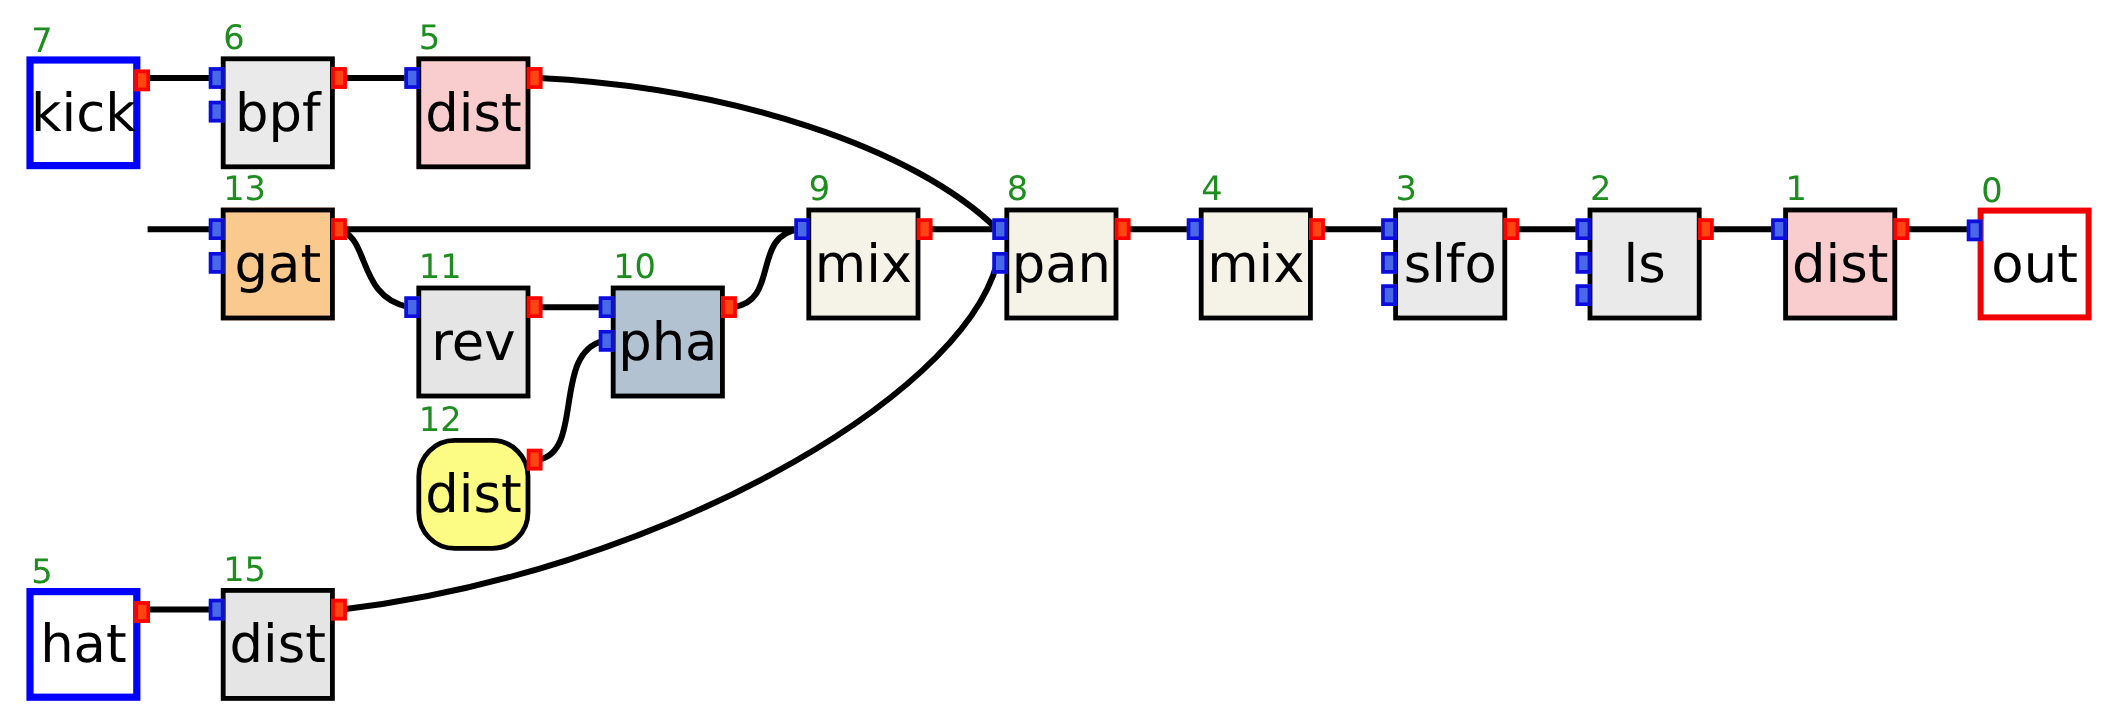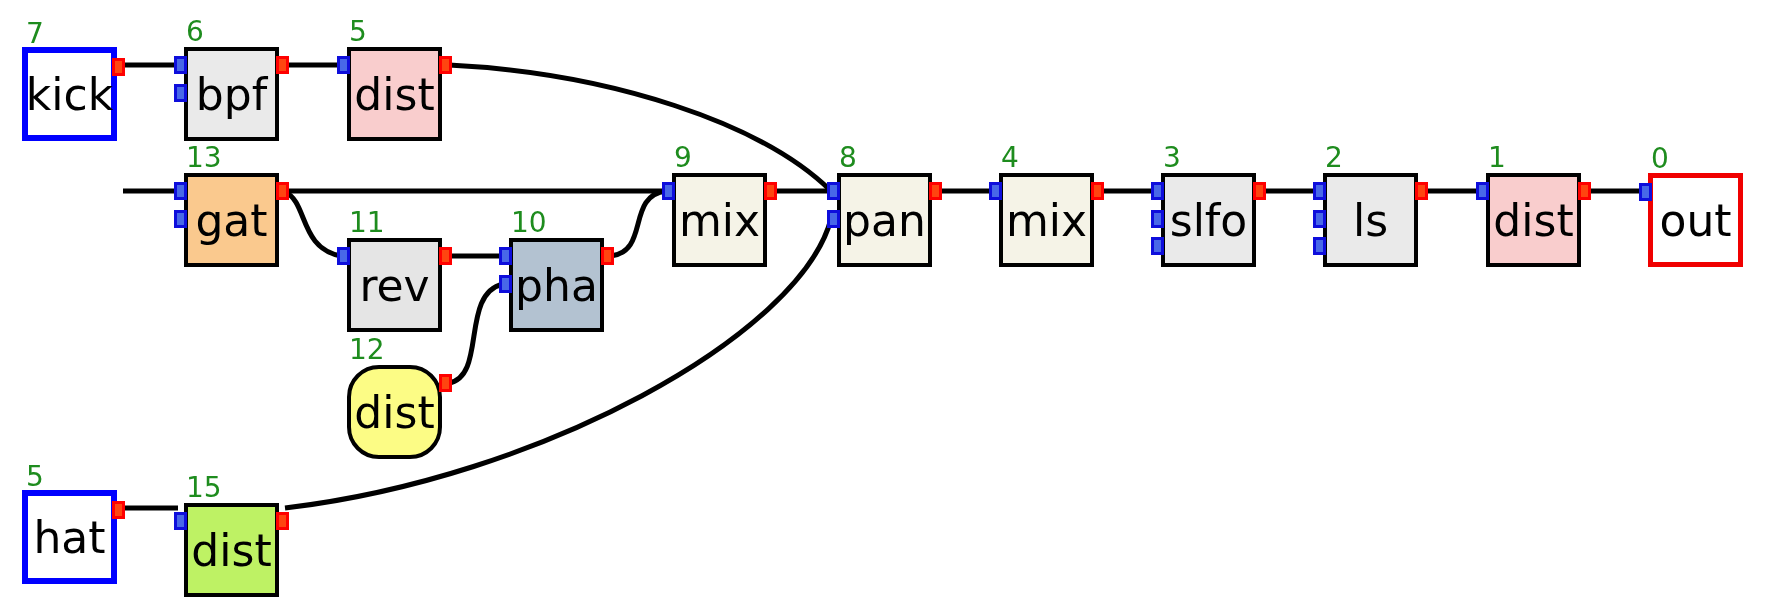--- a/index.html
+++ b/index.html
@@ -175,19 +175,19 @@
     <div class="node" style="left: 1648px; top: 173px; background: rgb(255, 255, 255); border-color: rgb(240, 0, 0); border-width: 5px;">
       <div class="num">0</div>
       <div class="label">out</div>
       <div class="port in" style="top: 5px;"></div>
     </div>
     <div class="node" style="left: 22px; top: 490px; background: rgb(255, 255, 255); border-color: rgb(0, 0, 255); border-width: 6px;">
       <div class="num">5</div>
       <div class="label">hat</div>
       <div class="port out" style="top: 5px;"></div>
     </div>
-    <div class="node" style="left: 184px; top: 503px; background: #bef264; border-color: rgb(0, 0, 0); border-width: 4px;">
+    <div class="node" style="left: 184px; top: 490px; background: #e5e5e5; border-color: rgb(0, 0, 0); border-width: 4px;">
       <div class="num">15</div>
       <div class="label">dist</div>
       <div class="port in" style="top: 5px;"></div>
       <div class="port out" style="top: 5px;"></div>
     </div>
   </div>
 
 </body></html>

